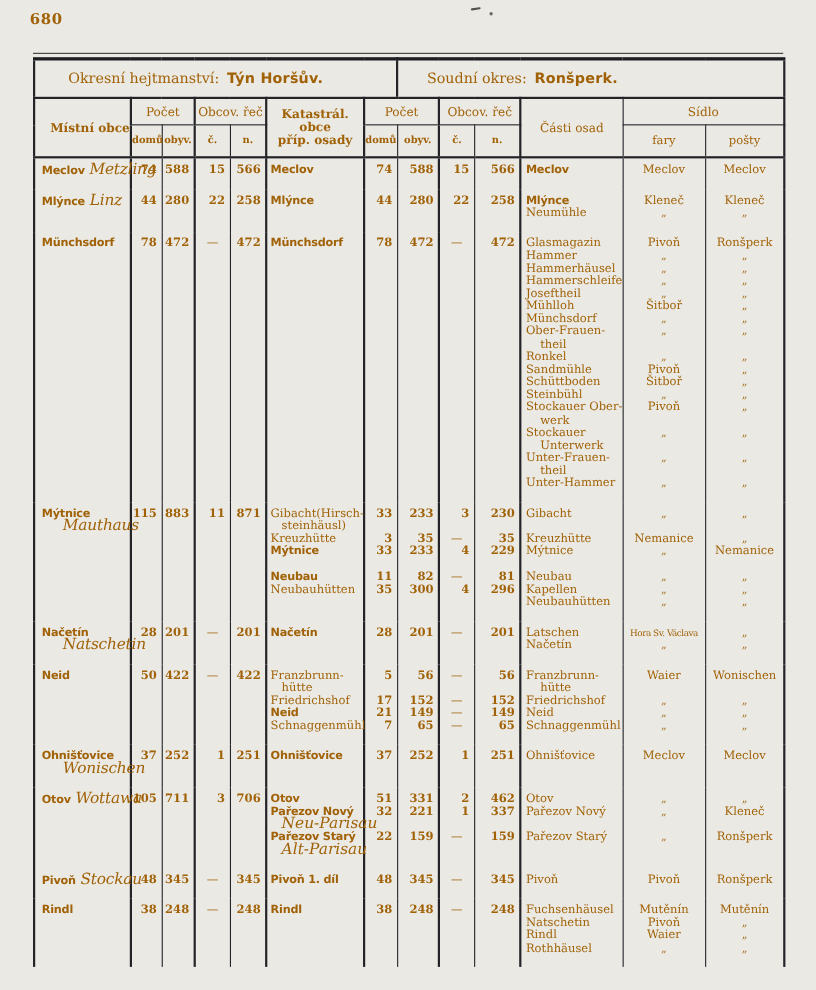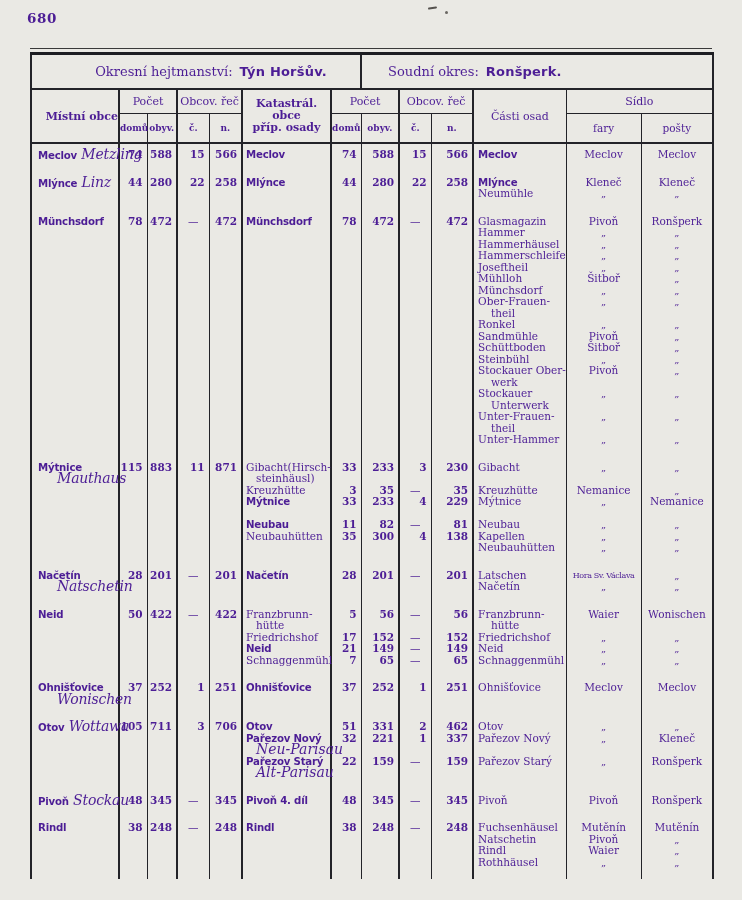--- a/index.html
+++ b/index.html
@@ -1,30 +1,30 @@
 <!DOCTYPE html>
 <html><head>
 <meta charset="utf-8">
 <style>
   html,body{margin:0;padding:0;background:#d8d6d2;}
   .page{position:relative;width:742px;height:900px;background:#eae9e4;overflow:hidden;
-        font-family:"DejaVu Serif", "Liberation Serif", serif;color:#4c1d95;}
+        font-family:"DejaVu Serif", "Liberation Serif", serif;color:#a16207;}
   .pagenum{position:absolute;left:27px;top:10px;font-size:13.5px;font-weight:700;letter-spacing:.6px;}
   .topline{position:absolute;left:30px;top:48px;width:682px;height:1px;background:#3a3a3a;}
   .speck1{position:absolute;left:428px;top:7px;width:9px;height:2px;background:#55524e;border-radius:2px;transform:rotate(-8deg);}
   .speck2{position:absolute;left:445px;top:11px;width:3px;height:3px;background:#6a6762;border-radius:50%;}
 
   table.gaz{position:absolute;left:30px;top:52px;width:682px;border-collapse:collapse;table-layout:fixed;
             border-left:2px solid #232328;border-right:2px solid #232328;border-top:3px solid #1d1d22;}
   td{padding:0;vertical-align:top;}
 
   
   thead td{border:1px solid #232328;text-align:center;vertical-align:middle;}
   td.title-l,td.title-r{height:33px;text-align:left;border:0;border-bottom:2px solid #232328;font-size:13px;white-space:nowrap;}
-  td.title-l{padding-left:30px;text-align:center;}
+  td.title-l{padding-left:30px;}
   td.title-r{border-left:2px solid #232328;padding-left:26px;}
   .tval{font-family:"DejaVu Sans","Liberation Sans",sans-serif;font-weight:700;font-size:13px;padding-left:7px;letter-spacing:.2px;}
   tr.grp td{height:23px;font-size:11px;}
   tr.sub td{height:28px;font-size:9px;font-weight:700;border-bottom:2px solid #232328;}
   td.h-mistni{font-size:11px;font-weight:700;border-bottom:2px solid #232328;text-align:right;}
   td.h-kat{font-size:10px;font-weight:700;border-bottom:2px solid #232328;line-height:12px;}
   td.h-casti{font-size:11px;border-bottom:2px solid #232328;}
   td.h-sub-sm{font-size:8.5px;}
   thead td.b2{border-left-width:2px;}
 
@@ -582,21 +582,21 @@
             <div class="ln">4</div>
             <div class="ln"></div>
           </td>
           <td class="num">
             <div class="ln">230</div>
             <div class="ln"></div>
             <div class="ln">35</div>
             <div class="ln">229</div>
             <div class="ln"></div>
             <div class="ln">81</div>
-            <div class="ln">138</div>
+            <div class="ln">296</div>
             <div class="ln"></div>
           </td>
           <td class="casti b2">
             <div class="ln">Gibacht</div>
             <div class="ln"></div>
             <div class="ln">Kreuzhütte</div>
             <div class="ln">Mýtnice</div>
             <div class="ln"></div>
             <div class="ln">Neubau</div>
             <div class="ln">Kapellen</div>
@@ -927,21 +927,21 @@
           <td class="num">
             <div class="ln">345</div>
           </td>
           <td class="num b2">
             <div class="ln dash">—</div>
           </td>
           <td class="num">
             <div class="ln">345</div>
           </td>
           <td class="kat b2">
-            <div class="ln bd">Pivoň 4. díl</div>
+            <div class="ln bd">Pivoň 1. díl</div>
           </td>
           <td class="num b2">
             <div class="ln">48</div>
           </td>
           <td class="num">
             <div class="ln">345</div>
           </td>
           <td class="num b2">
             <div class="ln dash">—</div>
           </td>

